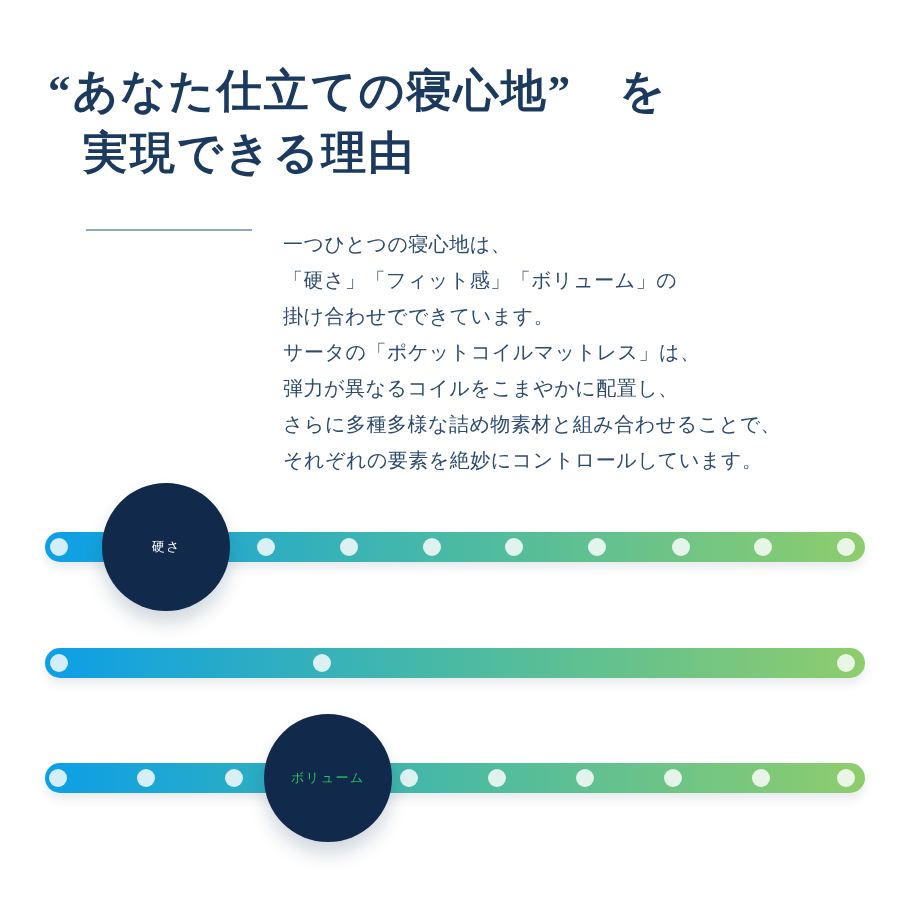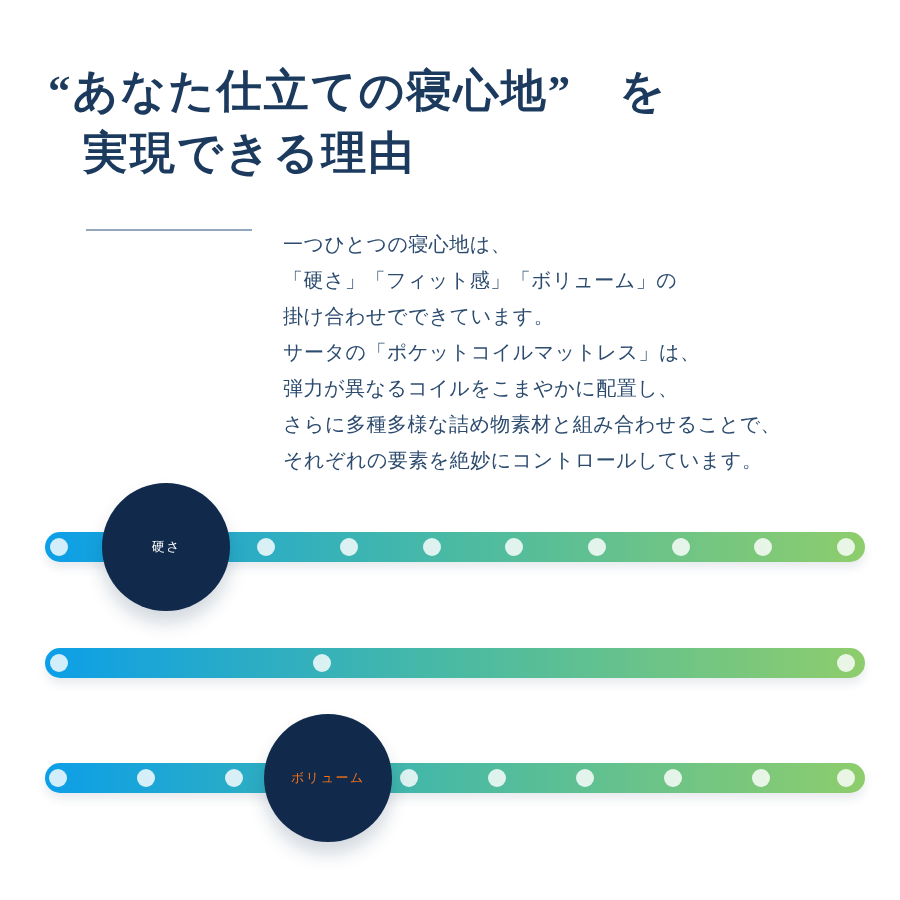--- a/index.html
+++ b/index.html
@@ -88,19 +88,19 @@
       <div class="bar bar-2" style="background: linear-gradient(90deg, rgb(12, 159, 232) 0%, rgb(74, 186, 163) 50%, rgb(142, 205, 108) 100%);">
         <span class="dot" style="left: 1.6%; background: rgba(255, 255, 255, 0.82);"></span>
         <span class="dot" style="left: 12.3%; background: rgba(255, 255, 255, 0.82);"></span>
         <span class="dot" style="left: 23%; background: rgba(255, 255, 255, 0.82);"></span>
         <span class="dot" style="left: 44.4%; background: rgba(255, 255, 255, 0.82);"></span>
         <span class="dot" style="left: 55.1%; background: rgba(255, 255, 255, 0.82);"></span>
         <span class="dot" style="left: 65.9%; background: rgba(255, 255, 255, 0.82);"></span>
         <span class="dot" style="left: 76.6%; background: rgba(255, 255, 255, 0.82);"></span>
         <span class="dot" style="left: 87.3%; background: rgba(255, 255, 255, 0.82);"></span>
         <span class="dot" style="left: 97.7%; background: rgba(255, 255, 255, 0.82);"></span>
-        <div class="circle" style="left: 34.5%; background: rgb(17, 42, 76); color: #f97316;">
+        <div class="circle" style="left: 34.5%; background: rgb(17, 42, 76); color: #22c55e;">
           <span>ボリューム</span>
         </div>
       </div>
     </div>
 
 </div>
 
 </body></html>

